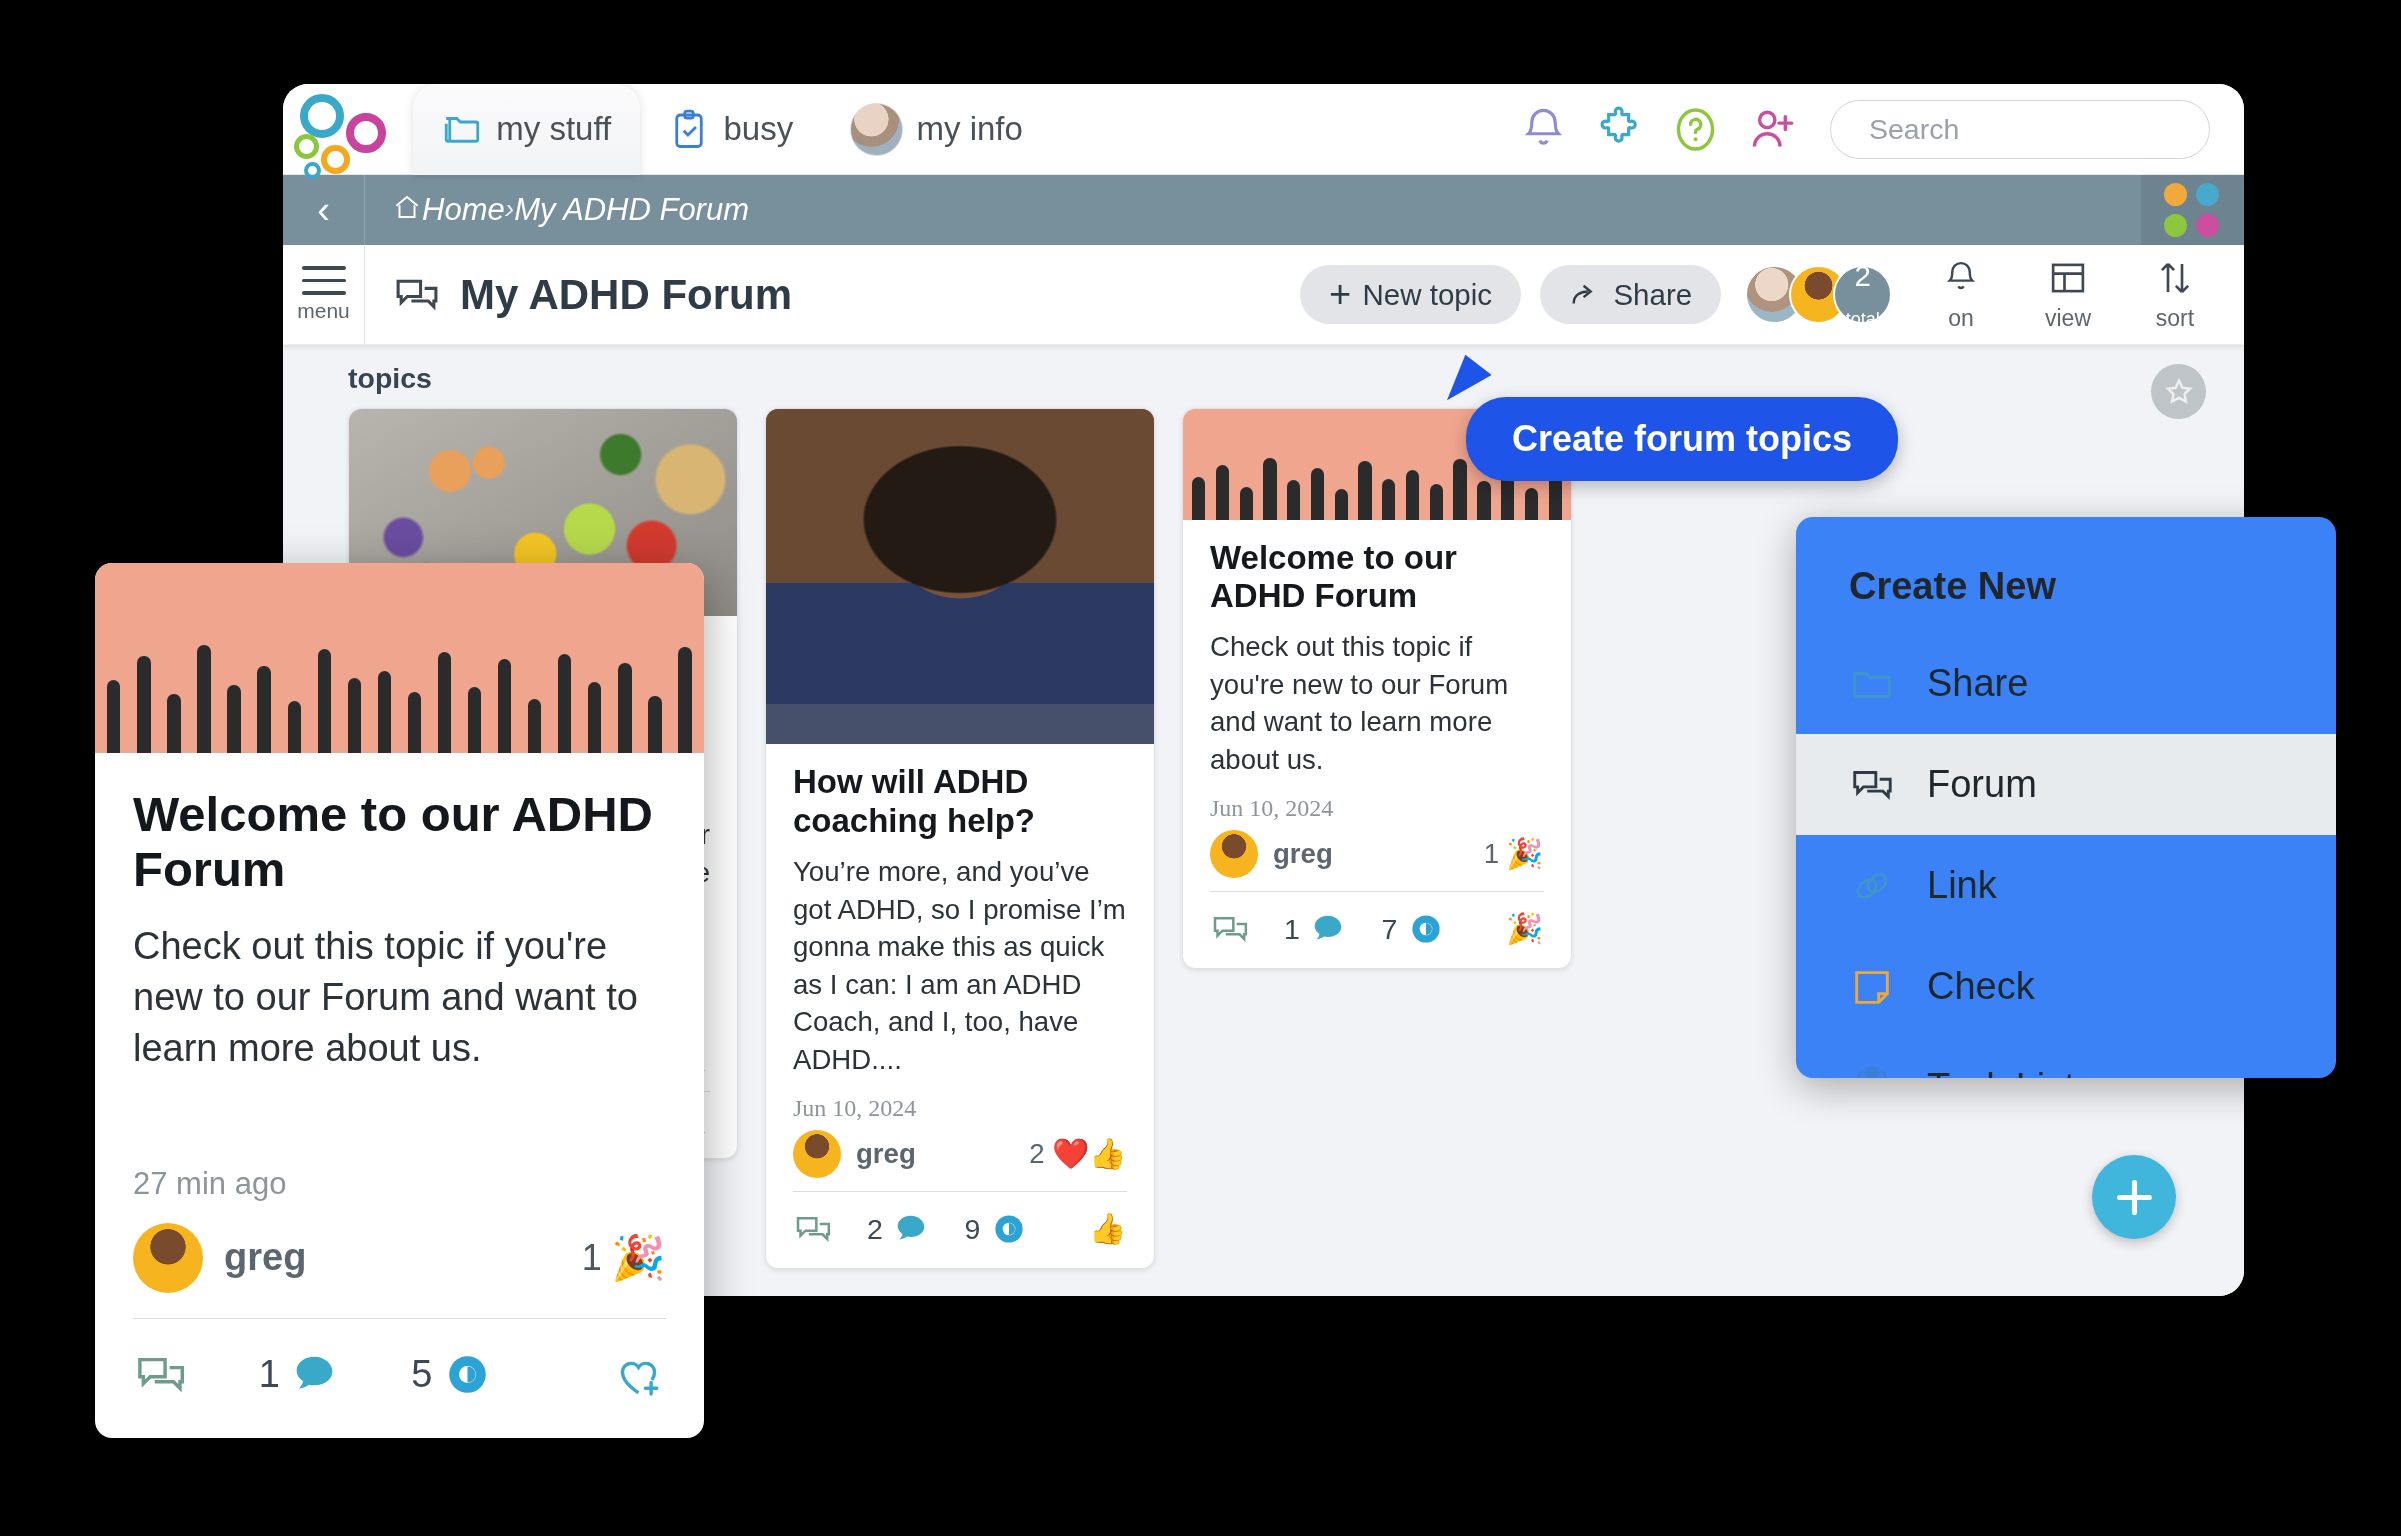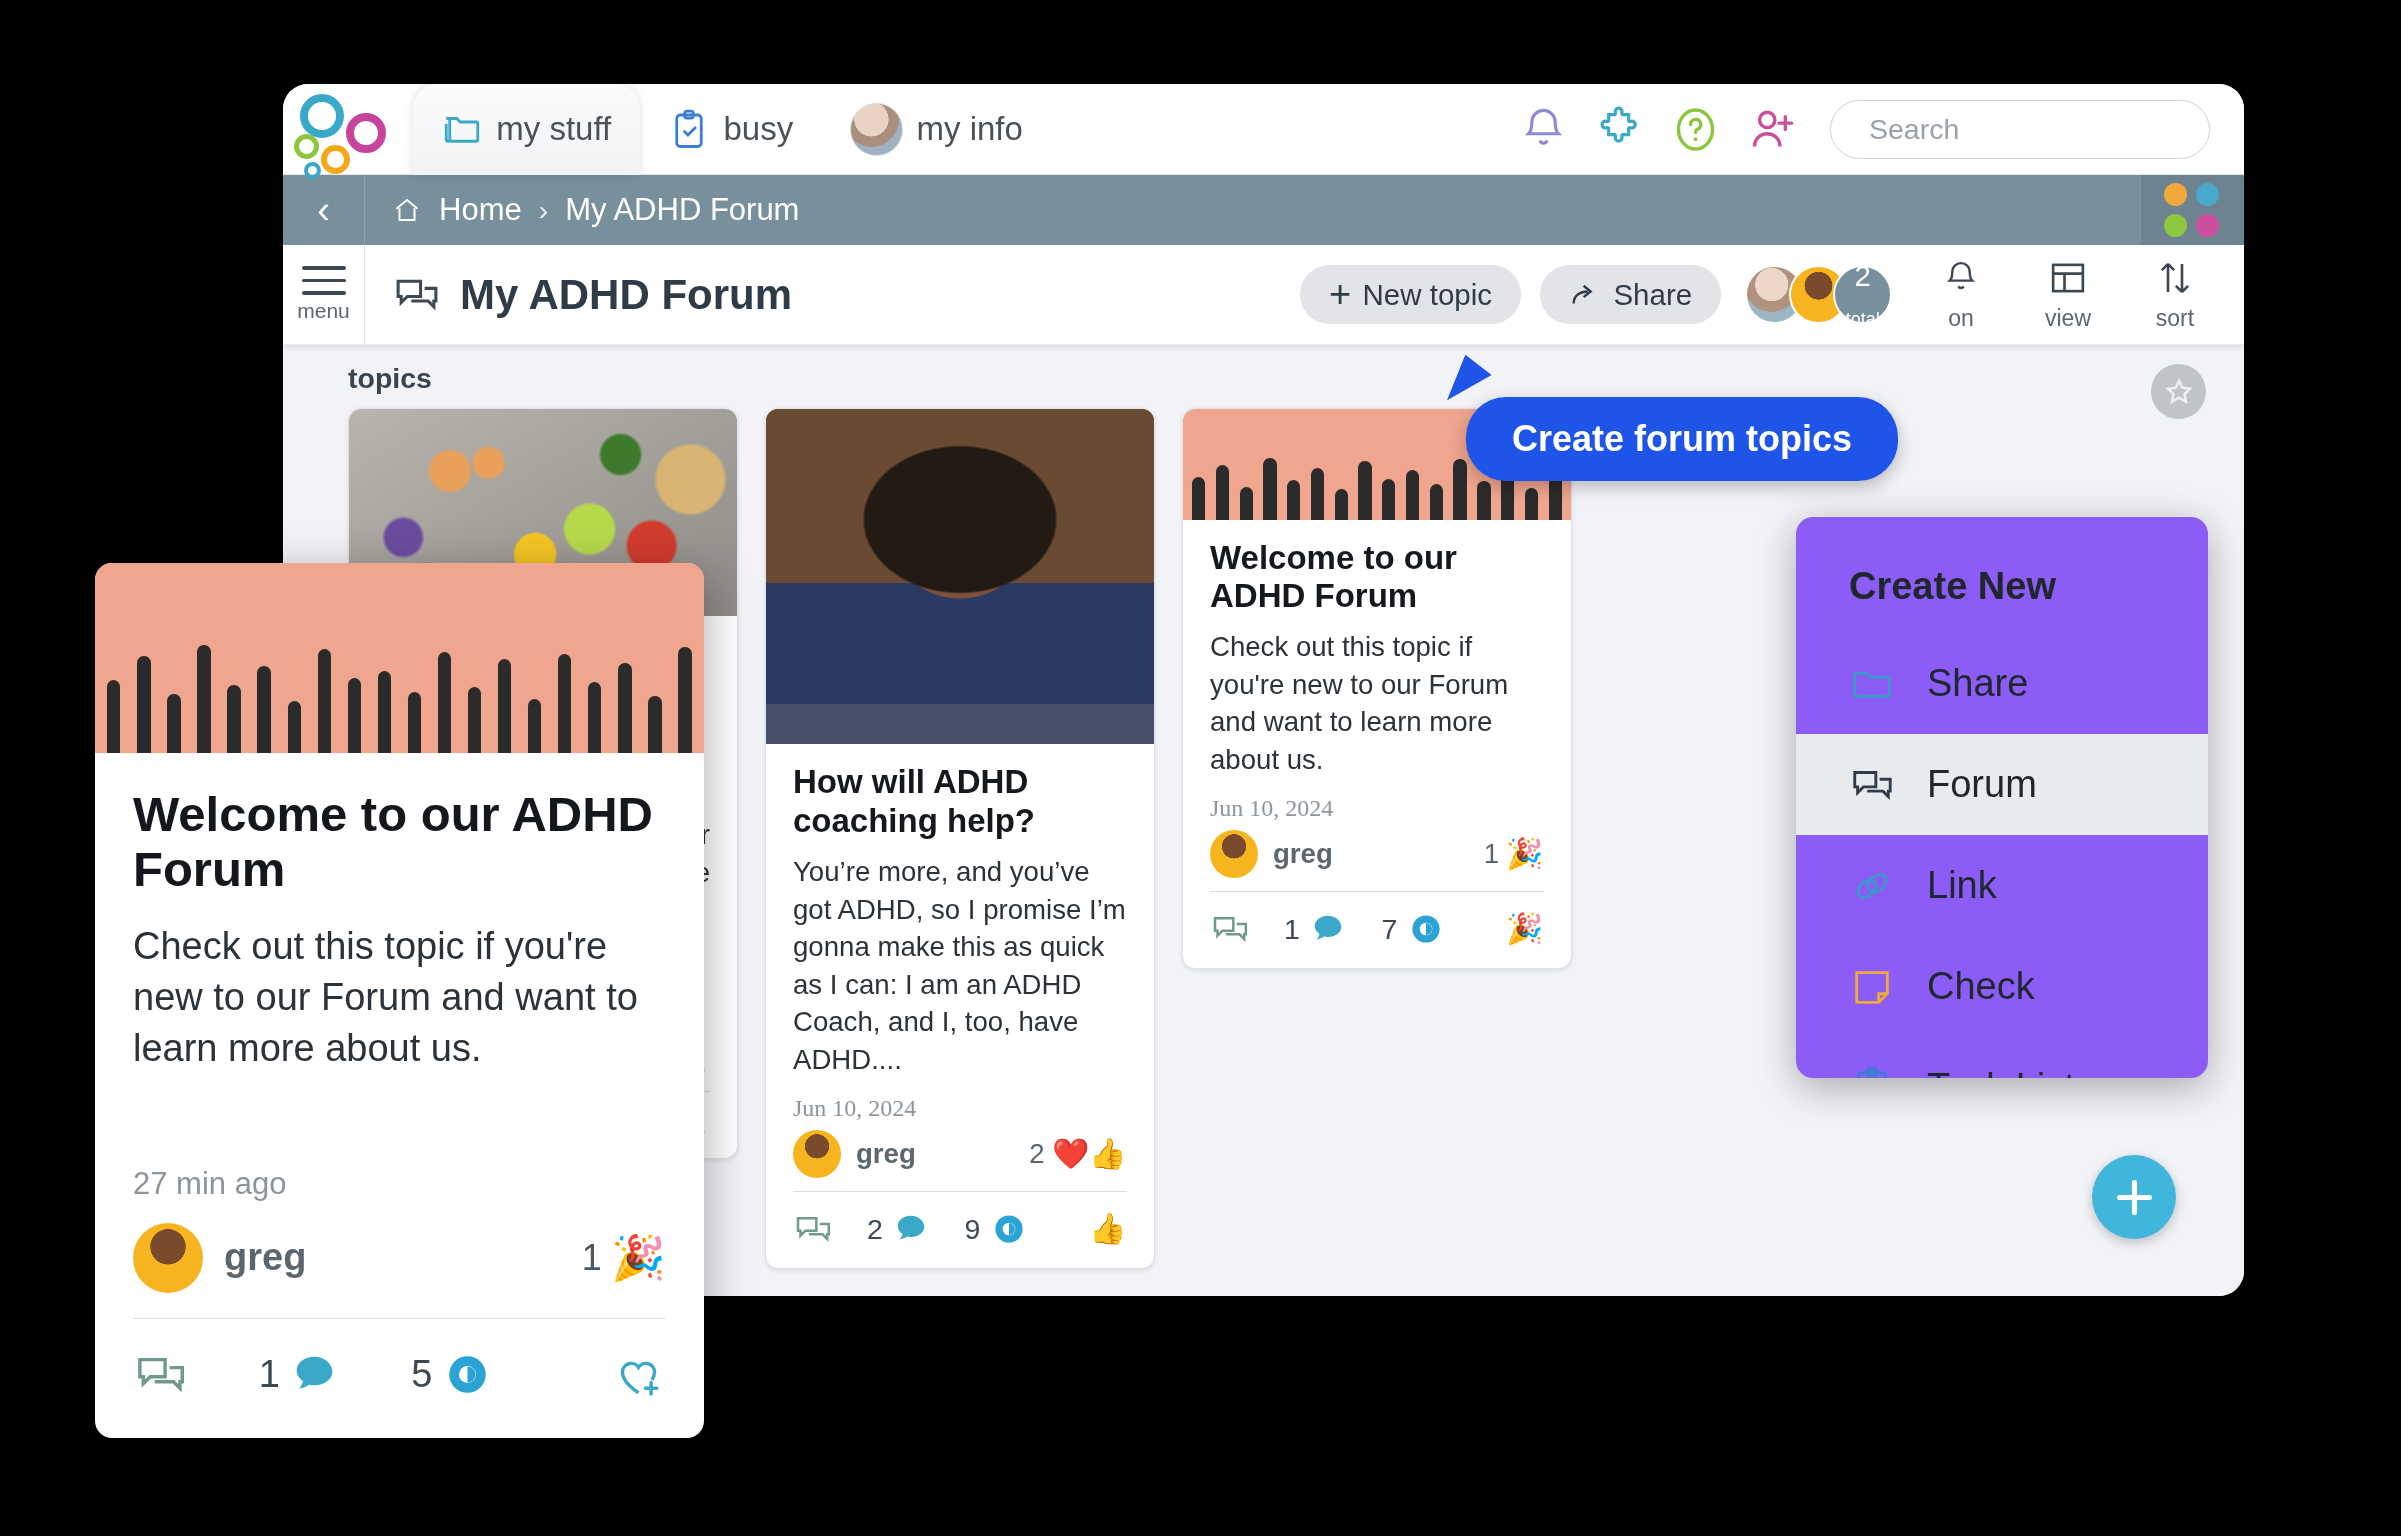--- a/index.html
+++ b/index.html
@@ -71,21 +71,21 @@
 
   
   .crumbbar {
     height: 70px; background: #78909c; display: flex; align-items: center;
     color: #fff; font-size: 31px;
   }
   .crumb-back {
     width: 82px; height: 70px; display: flex; align-items: center; justify-content: center;
     border-right: 1px solid #90a4ae; cursor: pointer;
   }
-  .crumb-items { display: flex; align-items: center; gap: 17px; padding-left: 27px; }
+  .crumb-items { display: flex; align-items: flex-start; padding-left: 27px; font-style: italic; }
   .crumb-sep { opacity: .85; font-size: 28.5px; }
   .crumb-link { cursor: pointer; }
   .crumb-swatch {
     margin-left: auto; width: 103px; height: 70px; background: #6d838f;
     display: grid; grid-template-columns: 1fr 1fr; grid-gap: 7.6px;
     align-content: center; justify-content: center; padding: 9.5px 23px; cursor: pointer;
   }
   .crumb-swatch i { width: 23px; height: 23px; border-radius: 50%; display: block; }
 
   
@@ -215,22 +215,22 @@
     position: absolute; left: 1455px; top: 359px;
     width: 0; height: 0;
     border-left: 32px solid #1f54e8;
     border-top: 9.5px solid transparent;
     border-bottom: 40px solid transparent;
     transform: rotate(22deg);
   }
 
   
   #create-menu {
-    position: absolute; left: 1796px; top: 517px; width: 412px; height: 561px;
-    background: #8b5cf6; border-radius: 17px; overflow: hidden;
+    position: absolute; left: 1796px; top: 517px; width: 540px; height: 561px;
+    background: #3b82f6; border-radius: 17px; overflow: hidden;
     box-shadow: 0 9.5px 38px rgba(0,0,0,.30);
   }
   .cm-title { font-size: 38px; font-weight: bold; color: #20262c; padding: 48px 0 0 53px; }
   .cm-item {
     display: flex; align-items: center; gap: 32px; height: 101px;
     padding-left: 53px; font-size: 38px; color: #1f262c; cursor: pointer;
   }
   .cm-item.sel { background: #e7ebee; }
   .cm-ico { width: 46px; height: 46px; flex: none; }
 

